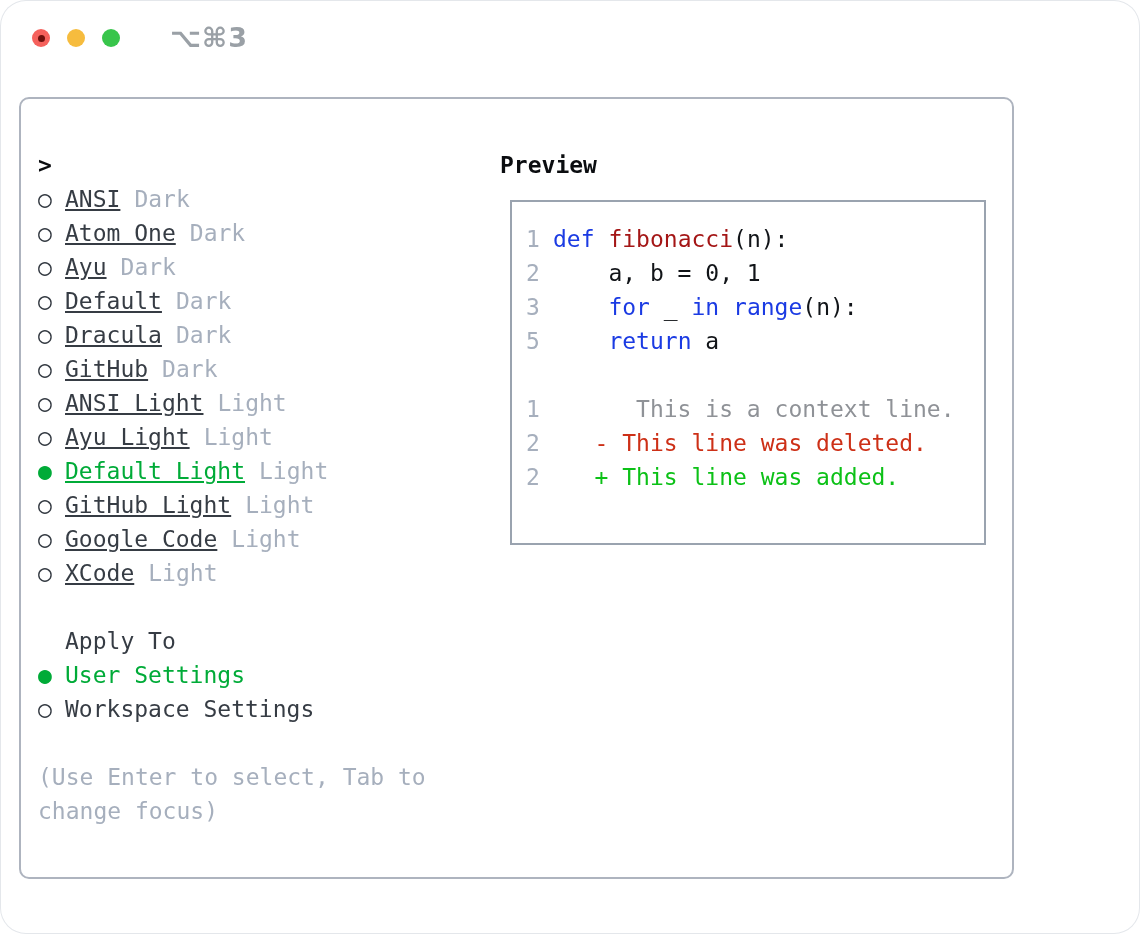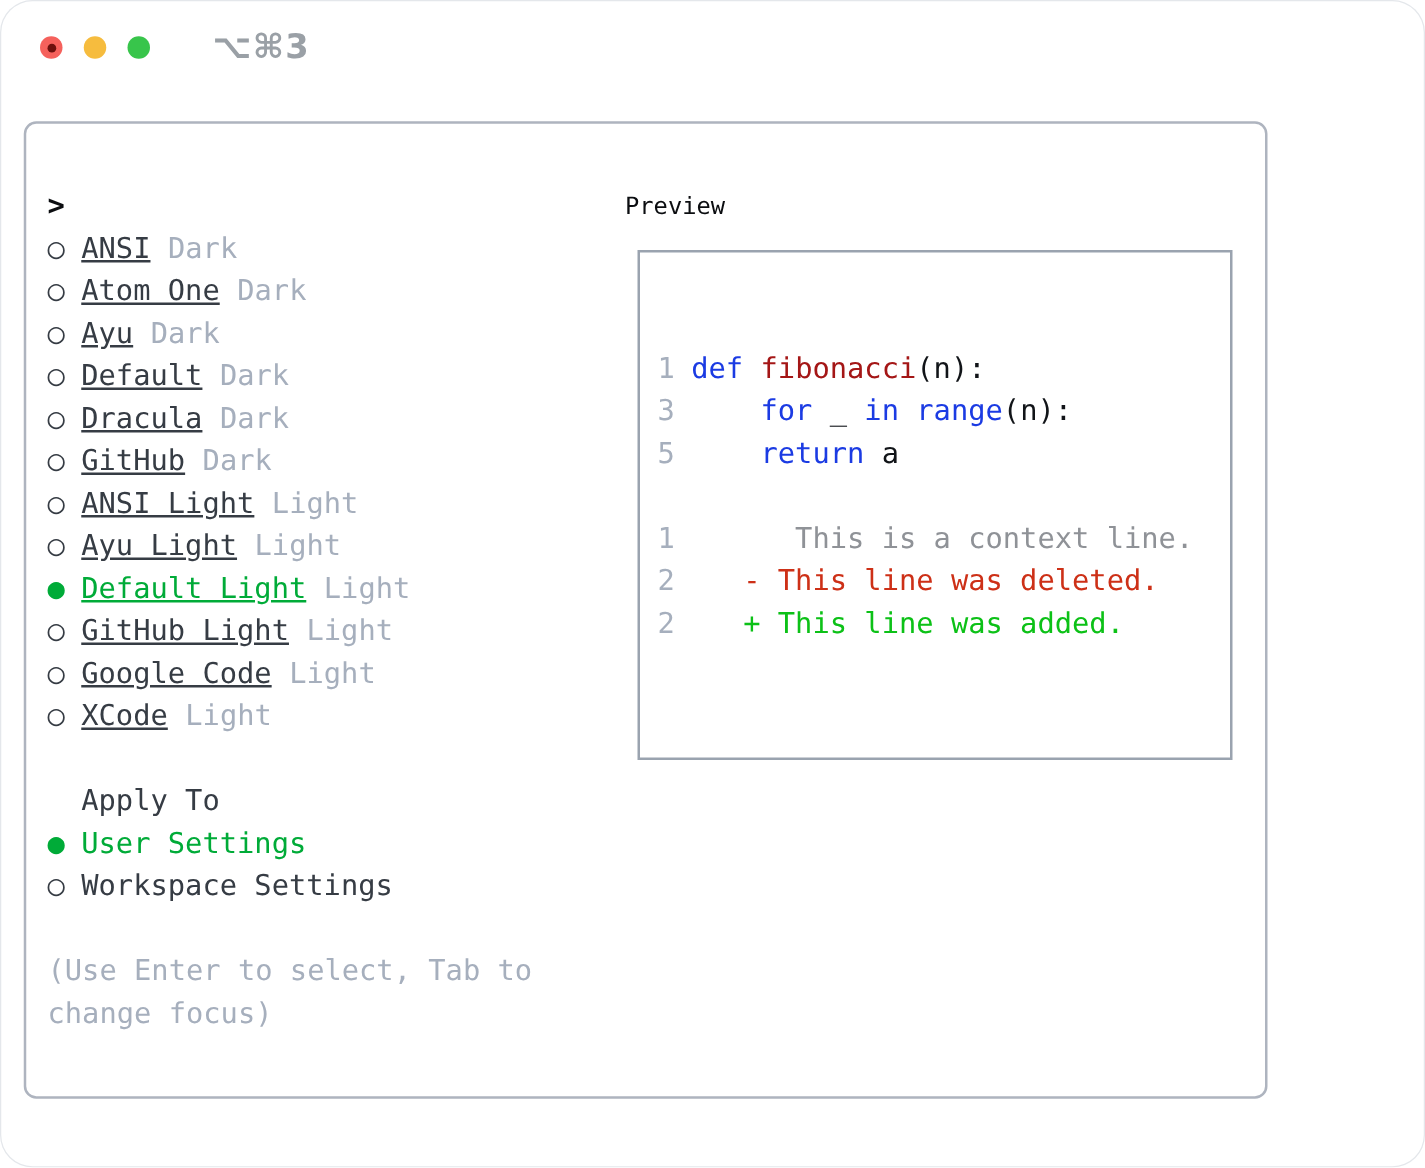--- a/index.html
+++ b/index.html
@@ -44,26 +44,26 @@
   .hdr{font-weight:bold;color:var(--c-header);}
   .theme-name{color:var(--c-text);text-decoration:underline;}
   .theme-tag{color:var(--c-muted);margin-left:14px;}
   .sel .theme-name{color:var(--c-selected);}
   .sel .marker{color:var(--c-selected);}
   .opt-label{color:var(--c-text);}
   .sel .opt-label{color:var(--c-selected);}
   .hint{color:var(--c-muted);}
   .preview-title{
     position:absolute;left:479px;top:49px;height:34px;line-height:34px;
-    font-size:19px;font-weight:normal;color:var(--c-header);white-space:pre;
+    font-size:23px;font-weight:bold;color:var(--c-header);white-space:pre;
   }
   .preview-box{
-    position:absolute;left:489px;top:101px;width:476px;height:408px;
+    position:absolute;left:489px;top:101px;width:476px;height:345px;
     border:2px solid var(--c-preview-border);background:#fff;
-    padding:76px 0 0 14px;overflow:hidden;
+    padding:20px 0 0 14px;overflow:hidden;
   }
   .pline{height:34px;line-height:34px;font-size:23px;white-space:pre;}
   .gutter{display:inline-block;width:27px;color:var(--c-gutter);white-space:pre;}
   .tk-keyword{color:var(--c-keyword);}
   .tk-function{color:var(--c-function);}
   .tk-plain{color:var(--c-plain);}
   .tk-context{color:var(--c-context);}
   .tk-deleted{color:var(--c-deleted);}
   .tk-added{color:var(--c-added);}
 </style>
@@ -121,20 +121,21 @@
           <div class="row hint">(Use Enter to select, Tab to</div>
           <div class="row hint">change focus)</div>
         </div>
     </div>
 
     <div class="preview-title">Preview</div>
 
     <div class="preview-box">
       <div id="preview-lines">
           <div class="pline"><span class="gutter">1</span><span class="tk-keyword">def</span><span class="tk-plain"> </span><span class="tk-function">fibonacci</span><span class="tk-plain">(n):</span></div>
+          <div class="pline"><span class="gutter">2</span><span class="tk-plain">    a, b = 0, 1</span></div>
           <div class="pline"><span class="gutter">3</span><span class="tk-plain">    </span><span class="tk-keyword">for</span><span class="tk-plain"> _ </span><span class="tk-keyword">in</span><span class="tk-plain"> </span><span class="tk-keyword">range</span><span class="tk-plain">(n):</span></div>
           <div class="pline"><span class="gutter">5</span><span class="tk-plain">    </span><span class="tk-keyword">return</span><span class="tk-plain"> a</span></div>
           <div class="pline"><span class="gutter"></span></div>
           <div class="pline"><span class="gutter">1</span><span class="tk-context">      This is a context line.</span></div>
           <div class="pline"><span class="gutter">2</span><span class="tk-deleted">   - This line was deleted.</span></div>
           <div class="pline"><span class="gutter">2</span><span class="tk-added">   + This line was added.</span></div>
         </div>
     </div>
 
   </div>

